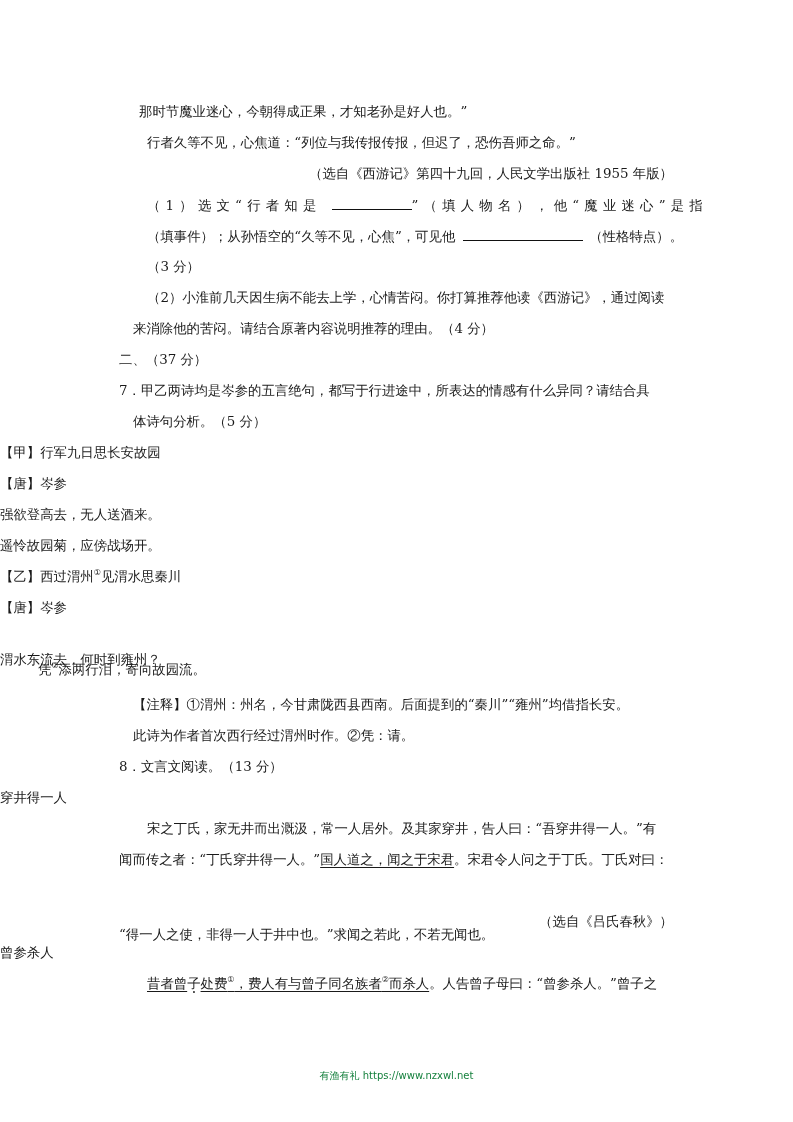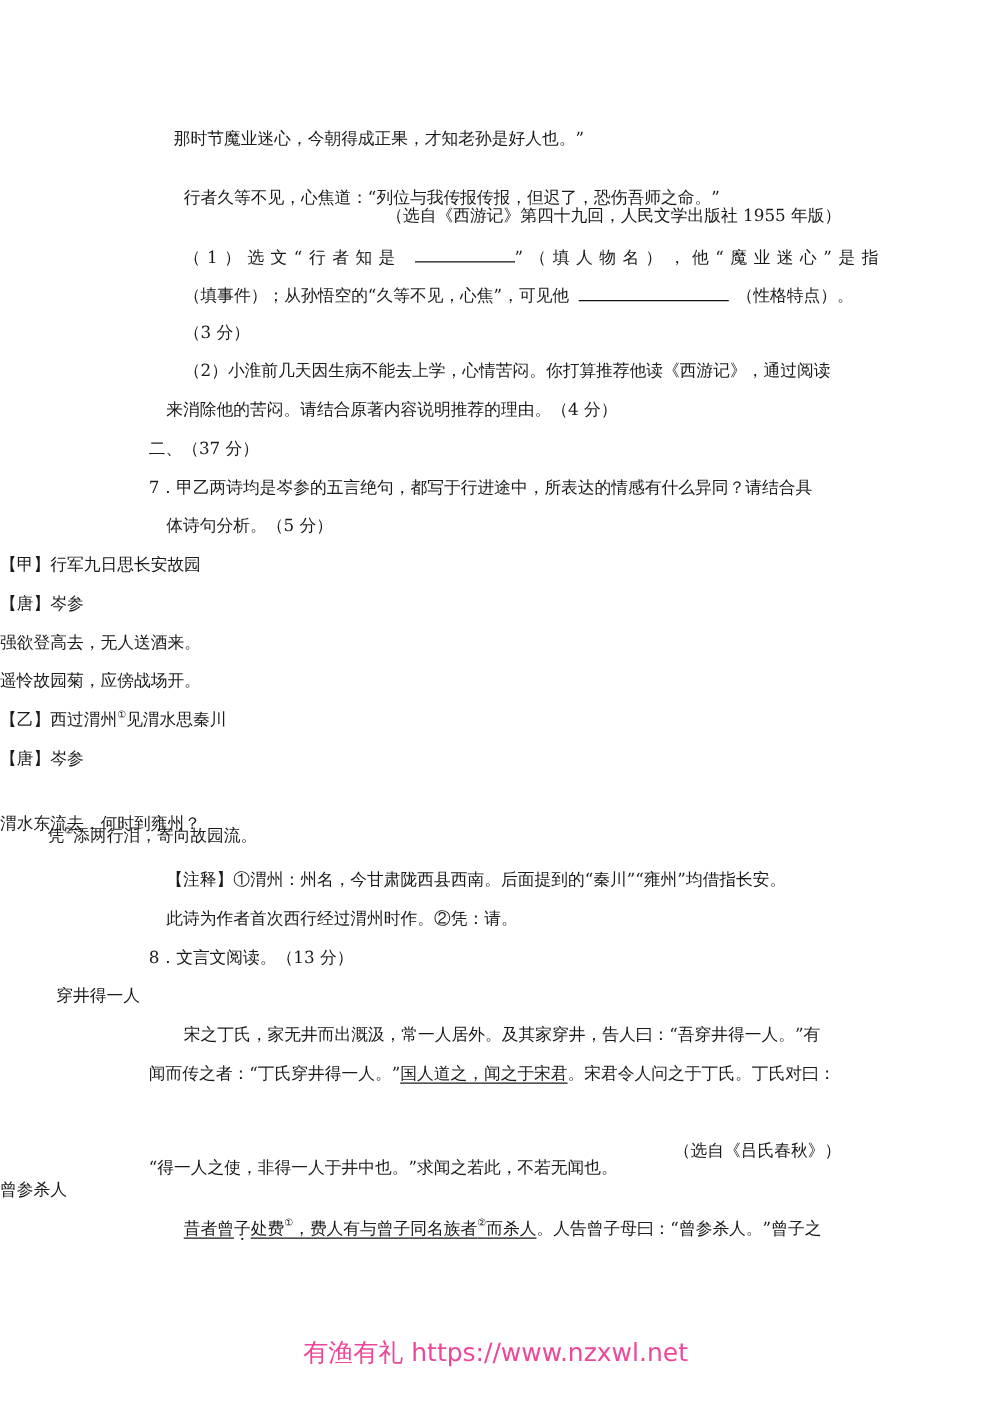--- a/index.html
+++ b/index.html
@@ -8,29 +8,29 @@
   .line { position: absolute; font-size: 13.4px; line-height: 20px; white-space: nowrap; }
   .center { left: 0; width: 727px; }
   .right { right: 120px; text-align: right; }
   .blank { display: inline-block; border-bottom: 1px solid #111; height: 14px; vertical-align: baseline; }
   .ul { text-decoration: underline; text-underline-offset: 3px; text-align: center; }
   .dot { position: relative; }
   .dot::after { content: "·"; position: absolute; left: 50%; bottom: -11px; transform: translateX(-50%); font-size: 14px; }
   sup { font-size: 8px; vertical-align: 6px; line-height: 0; }
   .spaced { letter-spacing: 5.2px; }
   .footer { position: absolute; top: 1069px; left: 0; width: 793px; text-align: center;
-            font-family: "DejaVu Sans", "Liberation Sans", sans-serif; font-size: 20px; color: #ec4899; }
+            font-family: "DejaVu Sans", "Liberation Sans", sans-serif; font-size: 10px; color: #15803d; }
 </style>
 </head>
 <body>
 
 <div>
 
   <div class="line" style="top:102px; left:106px;margin-left:33px;">那时节魔业迷心，今朝得成正果，才知老孙是好人也。”</div>
-  <div class="line" style="top:133px; left:147px;margin-top:16px;">行者久等不见，心焦道：“列位与我传报传报，但迟了，恐伤吾师之命。”</div>
+  <div class="line" style="top:133px; left:147px;">行者久等不见，心焦道：“列位与我传报传报，但迟了，恐伤吾师之命。”</div>
   <div class="line right" style="top:164px;">（选自《西游记》第四十九回，人民文学出版社 1955 年版）</div>
 
   <div class="line" style="top:195px; left:147px;">
     <span class="spaced">（1）选文“行者知是</span><span style="display:inline-block;width:10px"></span><span class="blank" style="width:80px"></span><span class="spaced">”（填人物名），他“魔业迷心”是指</span>
   </div>
   <div class="line" style="top:226px; left:147px;">
     <span>（填事件）；从孙悟空的“久等不见，心焦”，可见他</span><span style="display:inline-block;width:8px"></span><span class="blank" style="width:120px"></span><span style="display:inline-block;width:6px"></span><span>（性格特点）。</span>
   </div>
   <div class="line" style="top:257px; left:147px;">（3 分）</div>
 
@@ -50,21 +50,21 @@
   <div class="line center" style="top:567px;"><span>【乙】西过渭州</span><sup>①</sup><span>见渭水思秦川</span></div>
   <div class="line center" style="top:598px;">【唐】岑参</div>
   <div class="line center" style="top:650px;">渭水东流去，何时到雍州？</div>
   <div class="line center" style="top:660px;padding-left:38px;"><span>凭</span><sup>②</sup><span>添两行泪，寄向故园流。</span></div>
 
   <div class="line" style="top:695px; left:133px;">【注释】①渭州：州名，今甘肃陇西县西南。后面提到的“秦川”“雍州”均借指长安。</div>
   <div class="line" style="top:726px; left:133px;">此诗为作者首次西行经过渭州时作。②凭：请。</div>
 
   <div class="line" style="top:757px; left:119px;">8．文言文阅读。（13 分）</div>
 
-  <div class="line center" style="top:788px;padding-left:45px;">穿井得一人</div>
+  <div class="line center" style="top:788px;">穿井得一人</div>
   <div class="line" style="top:819px; left:147px;">宋之丁氏，家无井而出溉汲，常一人居外。及其家穿井，告人曰：“吾穿井得一人。”有</div>
   <div class="line" style="top:850px; left:119px;"><span>闻而传之者：“丁氏穿井得一人。”</span><span class="ul">国人道之，闻之于宋君</span><span>。宋君令人问之于丁氏。丁氏对曰：</span></div>
   <div class="line" style="top:881px; left:119px;margin-top:44px;">“得一人之使，非得一人于井中也。”求闻之若此，不若无闻也。</div>
   <div class="line right" style="top:912px;">（选自《吕氏春秋》）</div>
 
   <div class="line center" style="top:943px;">曾参杀人</div>
   <div class="line" style="top:974px; left:147px;"><span class="ul">昔者曾</span><span class="dot">子</span><span class="ul"><span>处费</span><sup>①</sup><span>，费人有与曾子同名族者</span><sup>②</sup><span>而杀人</span></span><span>。人告曾子母曰：“曾参杀人。”曾子之</span></div>
 
   <div class="footer">有渔有礼 https://www.nzxwl.net</div>
 </div>

